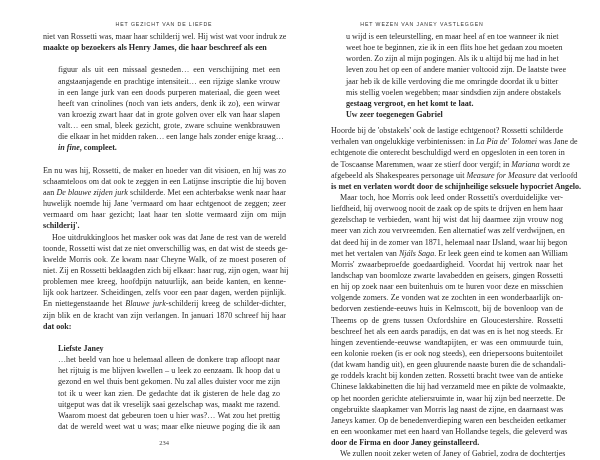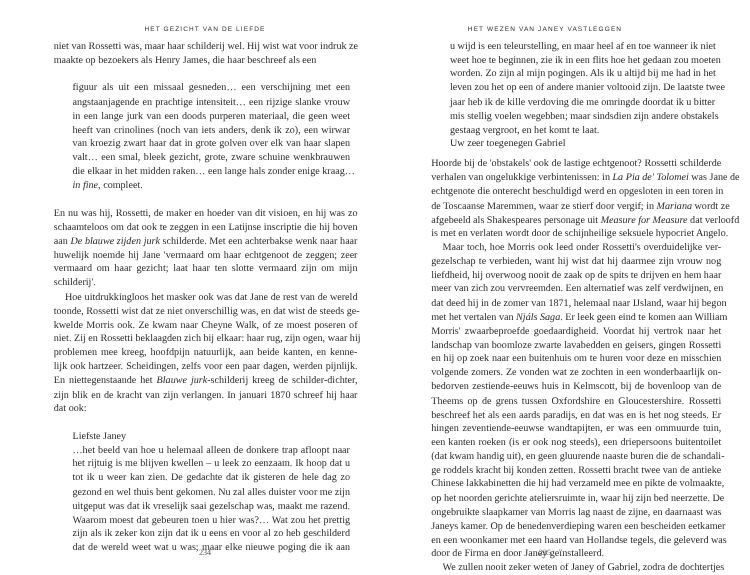--- a/index.html
+++ b/index.html
@@ -1,30 +1,30 @@
 <!DOCTYPE html>
 <html><head>
 <meta charset="utf-8">
 <style>
   html, body { margin:0; padding:0; }
   body { width:600px; height:460px; background:#ffffff; position:relative; overflow:hidden;
          font-family:"Liberation Serif","DejaVu Serif",serif; color:#2a2a2a; }
   .page { position:absolute; top:0; height:460px; }
   .page.left { left:0; width:300px; }
-  .page.right { left:300px; width:300px; }
+  .page.right { left:286px; width:300px; }
   .running-head { position:absolute; top:21px; left:0; width:100%; text-align:center;
                   font-family:"Liberation Sans","DejaVu Sans",sans-serif; font-size:5.2px;
                   letter-spacing:0.9px; color:#333; }
   .left .running-head { left:14px; }
   .right .running-head { left:-14px; }
   .body { position:absolute; font-size:8.1px; line-height:11.15px; }
   .left .body { left:43px; top:31px; width:243px; }
   .right .body { left:45px; top:31px; width:232px; }
   .line { white-space:nowrap; display:block; text-align:justify; text-align-last:justify; height:11.15px; overflow:visible; }
-  .line.last { text-align-last:left; }
+  .line.last { text-align-last:left;font-weight:bold; }
   .indent { padding-left:9px; }
   .quote { padding-left:15px; padding-right:6px; }
   .gap { height:11.15px; }
   .gap-half { height:5px; }
   i { font-style:italic; }
   .folio { position:absolute; top:439px; width:100%; text-align:center; font-size:6.5px; color:#444; }
   .left .folio { left:14px; }
   .right .folio { left:-14px; }
 </style>
 </head>
@@ -60,25 +60,24 @@
     <span class="line">problemen mee kreeg, hoofdpijn natuurlijk, aan beide kanten, en kenne-</span>
     <span class="line">lijk ook hartzeer. Scheidingen, zelfs voor een paar dagen, werden pijnlijk.</span>
     <span class="line"><span>En niettegenstaande het </span><i>Blauwe jurk</i><span>-schilderij kreeg de schilder-dichter,</span></span>
     <span class="line">zijn blik en de kracht van zijn verlangen. In januari 1870 schreef hij haar</span>
     <span class="line last">dat ook:</span>
     <div class="gap"></div>
     <div class="quote">
       <span class="line last">Liefste Janey</span>
       <span class="line">…het beeld van hoe u helemaal alleen de donkere trap afloopt naar</span>
       <span class="line">het rijtuig is me blijven kwellen – u leek zo eenzaam. Ik hoop dat u</span>
+      <span class="line">gezond en wel thuis bent gekomen. Nu zal alles duister voor me zijn</span>
       <span class="line">tot ik u weer kan zien. De gedachte dat ik gisteren de hele dag zo</span>
-      <span class="line">gezond en wel thuis bent gekomen. Nu zal alles duister voor me zijn</span>
       <span class="line">uitgeput was dat ik vreselijk saai gezelschap was, maakt me razend.</span>
       <span class="line">Waarom moest dat gebeuren toen u hier was?… Wat zou het prettig</span>
-      <span class="line">zijn als ik zeker kon zijn dat ik u eens en voor al zo heb geschilderd</span>
       <span class="line">dat de wereld weet wat u was; maar elke nieuwe poging die ik aan</span>
     </div>
   </div>
   <div class="folio">234</div>
 </div>
 
 <div class="page right">
   <div class="running-head">HET WEZEN VAN JANEY VASTLEGGEN</div>
   <div class="body">
     <div class="quote">
@@ -92,34 +91,34 @@
       <span class="line last">Uw zeer toegenegen Gabriel</span>
     </div>
     <div class="gap-half"></div>
     <span class="line">Hoorde bij de 'obstakels' ook de lastige echtgenoot? Rossetti schilderde</span>
     <span class="line"><span>verhalen van ongelukkige verbintenissen: in </span><i>La Pia de' Tolomei</i><span> was Jane de</span></span>
     <span class="line">echtgenote die onterecht beschuldigd werd en opgesloten in een toren in</span>
     <span class="line"><span>de Toscaanse Maremmen, waar ze stierf door vergif; in </span><i>Mariana</i><span> wordt ze</span></span>
     <span class="line"><span>afgebeeld als Shakespeares personage uit </span><i>Measure for Measure</i><span> dat verloofd</span></span>
     <span class="line last">is met en verlaten wordt door de schijnheilige seksuele hypocriet Angelo.</span>
     <span class="line indent">Maar toch, hoe Morris ook leed onder Rossetti's overduidelijke ver-</span>
+    <span class="line">liefdheid, hij overwoog nooit de zaak op de spits te drijven en hem haar</span>
     <span class="line">gezelschap te verbieden, want hij wist dat hij daarmee zijn vrouw nog</span>
-    <span class="line">liefdheid, hij overwoog nooit de zaak op de spits te drijven en hem haar</span>
     <span class="line">meer van zich zou vervreemden. Een alternatief was zelf verdwijnen, en</span>
     <span class="line">dat deed hij in de zomer van 1871, helemaal naar IJsland, waar hij begon</span>
     <span class="line"><span>met het vertalen van </span><i>Njáls Saga</i><span>. Er leek geen eind te komen aan William</span></span>
     <span class="line">Morris' zwaarbeproefde goedaardigheid. Voordat hij vertrok naar het</span>
     <span class="line">landschap van boomloze zwarte lavabedden en geisers, gingen Rossetti</span>
     <span class="line">en hij op zoek naar een buitenhuis om te huren voor deze en misschien</span>
     <span class="line">volgende zomers. Ze vonden wat ze zochten in een wonderbaarlijk on-</span>
     <span class="line">bedorven zestiende-eeuws huis in Kelmscott, bij de bovenloop van de</span>
     <span class="line">Theems op de grens tussen Oxfordshire en Gloucestershire. Rossetti</span>
     <span class="line">beschreef het als een aards paradijs, en dat was en is het nog steeds. Er</span>
     <span class="line">hingen zeventiende-eeuwse wandtapijten, er was een ommuurde tuin,</span>
-    <span class="line">een kanten roeken (is er ook nog steeds), een driepersoons buitentoilet</span>
+    <span class="line">een kolonie roeken (is er ook nog steeds), een driepersoons buitentoilet</span>
     <span class="line">(dat kwam handig uit), en geen gluurende naaste buren die de schandali-</span>
     <span class="line">ge roddels kracht bij konden zetten. Rossetti bracht twee van de antieke</span>
     <span class="line">Chinese lakkabinetten die hij had verzameld mee en pikte de volmaakte,</span>
     <span class="line">op het noorden gerichte ateliersruimte in, waar hij zijn bed neerzette. De</span>
     <span class="line">ongebruikte slaapkamer van Morris lag naast de zijne, en daarnaast was</span>
     <span class="line">Janeys kamer. Op de benedenverdieping waren een bescheiden eetkamer</span>
     <span class="line">en een woonkamer met een haard van Hollandse tegels, die geleverd was</span>
     <span class="line last">door de Firma en door Janey geïnstalleerd.</span>
     <span class="line indent">We zullen nooit zeker weten of Janey of Gabriel, zodra de dochtertjes</span>
   </div>

